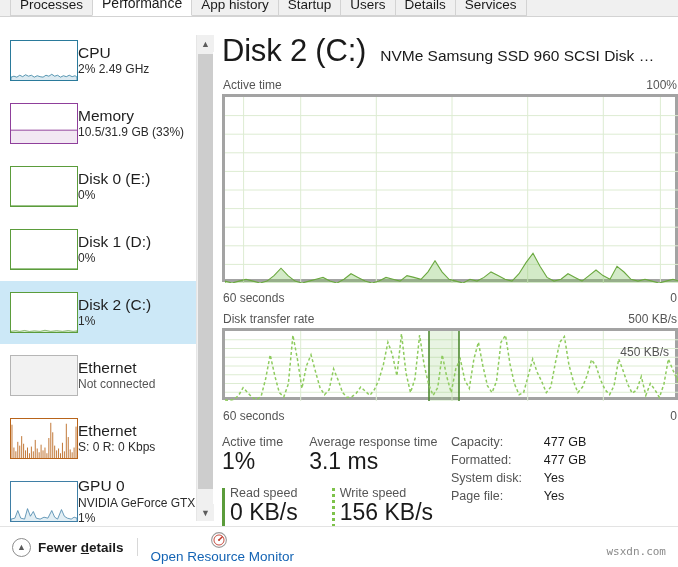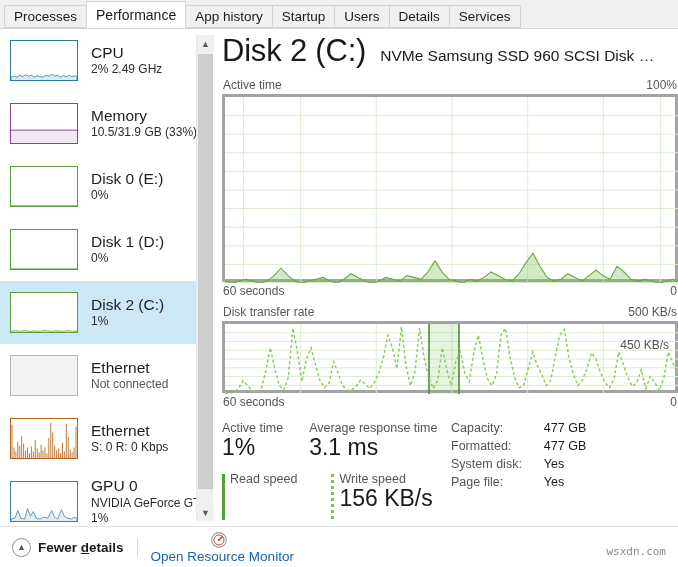--- a/index.html
+++ b/index.html
@@ -8,25 +8,25 @@
     width: 678px; height: 567px;
     overflow: hidden;
     background: #ffffff;
     font-family: "Liberation Sans", sans-serif;
     color: #000;
   }
   #app { position: relative; width: 678px; height: 567px; background:#fff; }
 
   
   .tabbar {
-    position: absolute; left:0; top:0; width:678px; height:29px;
+    position: absolute; left:0; top:0; width:678px; height:17px;
     background:#f0f0f0;
     border-bottom:1px solid #d3d3d3;
     display:flex; align-items:flex-end;
-    padding-left:4px;
+    padding-left:10px;
   }
   .tab {
     height:23px; line-height:22px;
     padding:0 9px;
     font-size:13.5px; color:#1a1a1a;
     background:#f0f0f0;
     border:1px solid #d3d3d3;
     border-bottom:1px solid #d3d3d3;
     margin-right:-1px;
     white-space:nowrap;
@@ -66,21 +66,21 @@
     overflow:hidden;
   }
   .thumb svg { display:block; width:100%; height:100%; }
   .thumb.cpu   { border-color:#2a7a9b; }
   .thumb.mem   { border-color:#8f3f9b; }
   .thumb.disk  { border-color:#5b9c3b; }
   .thumb.eth-off { border-color:#b6b6b6; background:#f2f2f2; }
   .thumb.eth   { border-color:#b8641a; }
   .thumb.gpu   { border-color:#3f7fa6; }
 
-  .side-text { margin-left:13px; line-height:1.12; overflow:hidden; }
+  .side-text { line-height:1.12; overflow:hidden; }
   .side-title { font-size:15.5px; color:#1e1e1e; white-space:nowrap; }
   .side-sub { font-size:12px; color:#2b2b2b; white-space:nowrap; margin-top:2px; }
   .side-sub.dim { color:#555; }
 
   
   .scrollbar {
     position:absolute; left:196px; top:35px;
     width:17px; height:486px;
     background:#f0f0f0;
     border-left:1px solid #e6e6e6;
@@ -107,21 +107,21 @@
   .hdr-model {
     font-size:15.5px; color:#1a1a1a; margin-left:14px;
     white-space:nowrap; overflow:hidden; text-overflow:ellipsis;
     max-width:285px;
   }
 
   .gsection { margin-top:9px; }
   .glabel-row { display:flex; justify-content:space-between; font-size:12px; color:#555; padding:0 1px 2px 1px; }
   .graph { position:relative; border:3px solid #a3a3a3; background:#ffffff; }
   .graph svg { display:block; }
-  .gfoot-row { display:flex; justify-content:space-between; font-size:12px; color:#555; padding:2px 1px 0 1px; }
+  .gfoot-row { display:flex; justify-content:space-between; font-size:12px; color:#555; padding:9px 1px 0 1px; }
 
   .ann-450 {
     position:absolute; right:6px; top:14px;
     font-size:12px; color:#555;
   }
 
   
   .stats { display:flex; margin-top:12px; }
   .stat-col { margin-right:26px; }
   .stat-label { font-size:12.5px; color:#555; }
@@ -409,20 +409,21 @@
         <div class="stat-col">
           <div class="stat-label">Average response time</div>
           <div class="stat-value">3.1 ms</div>
         </div>
       </div>
 
       <div class="speeds">
         <div class="speed-col">
           <div class="bar solid"></div>
           <div class="stat-label">Read speed</div>
+          <div class="stat-value">0 KB/s</div>
         </div>
         <div class="speed-col">
           <div class="bar dotted"></div>
           <div class="stat-label">Write speed</div>
           <div class="stat-value">156 KB/s</div>
         </div>
       </div>
 
       <div class="info-grid">
         <table>

